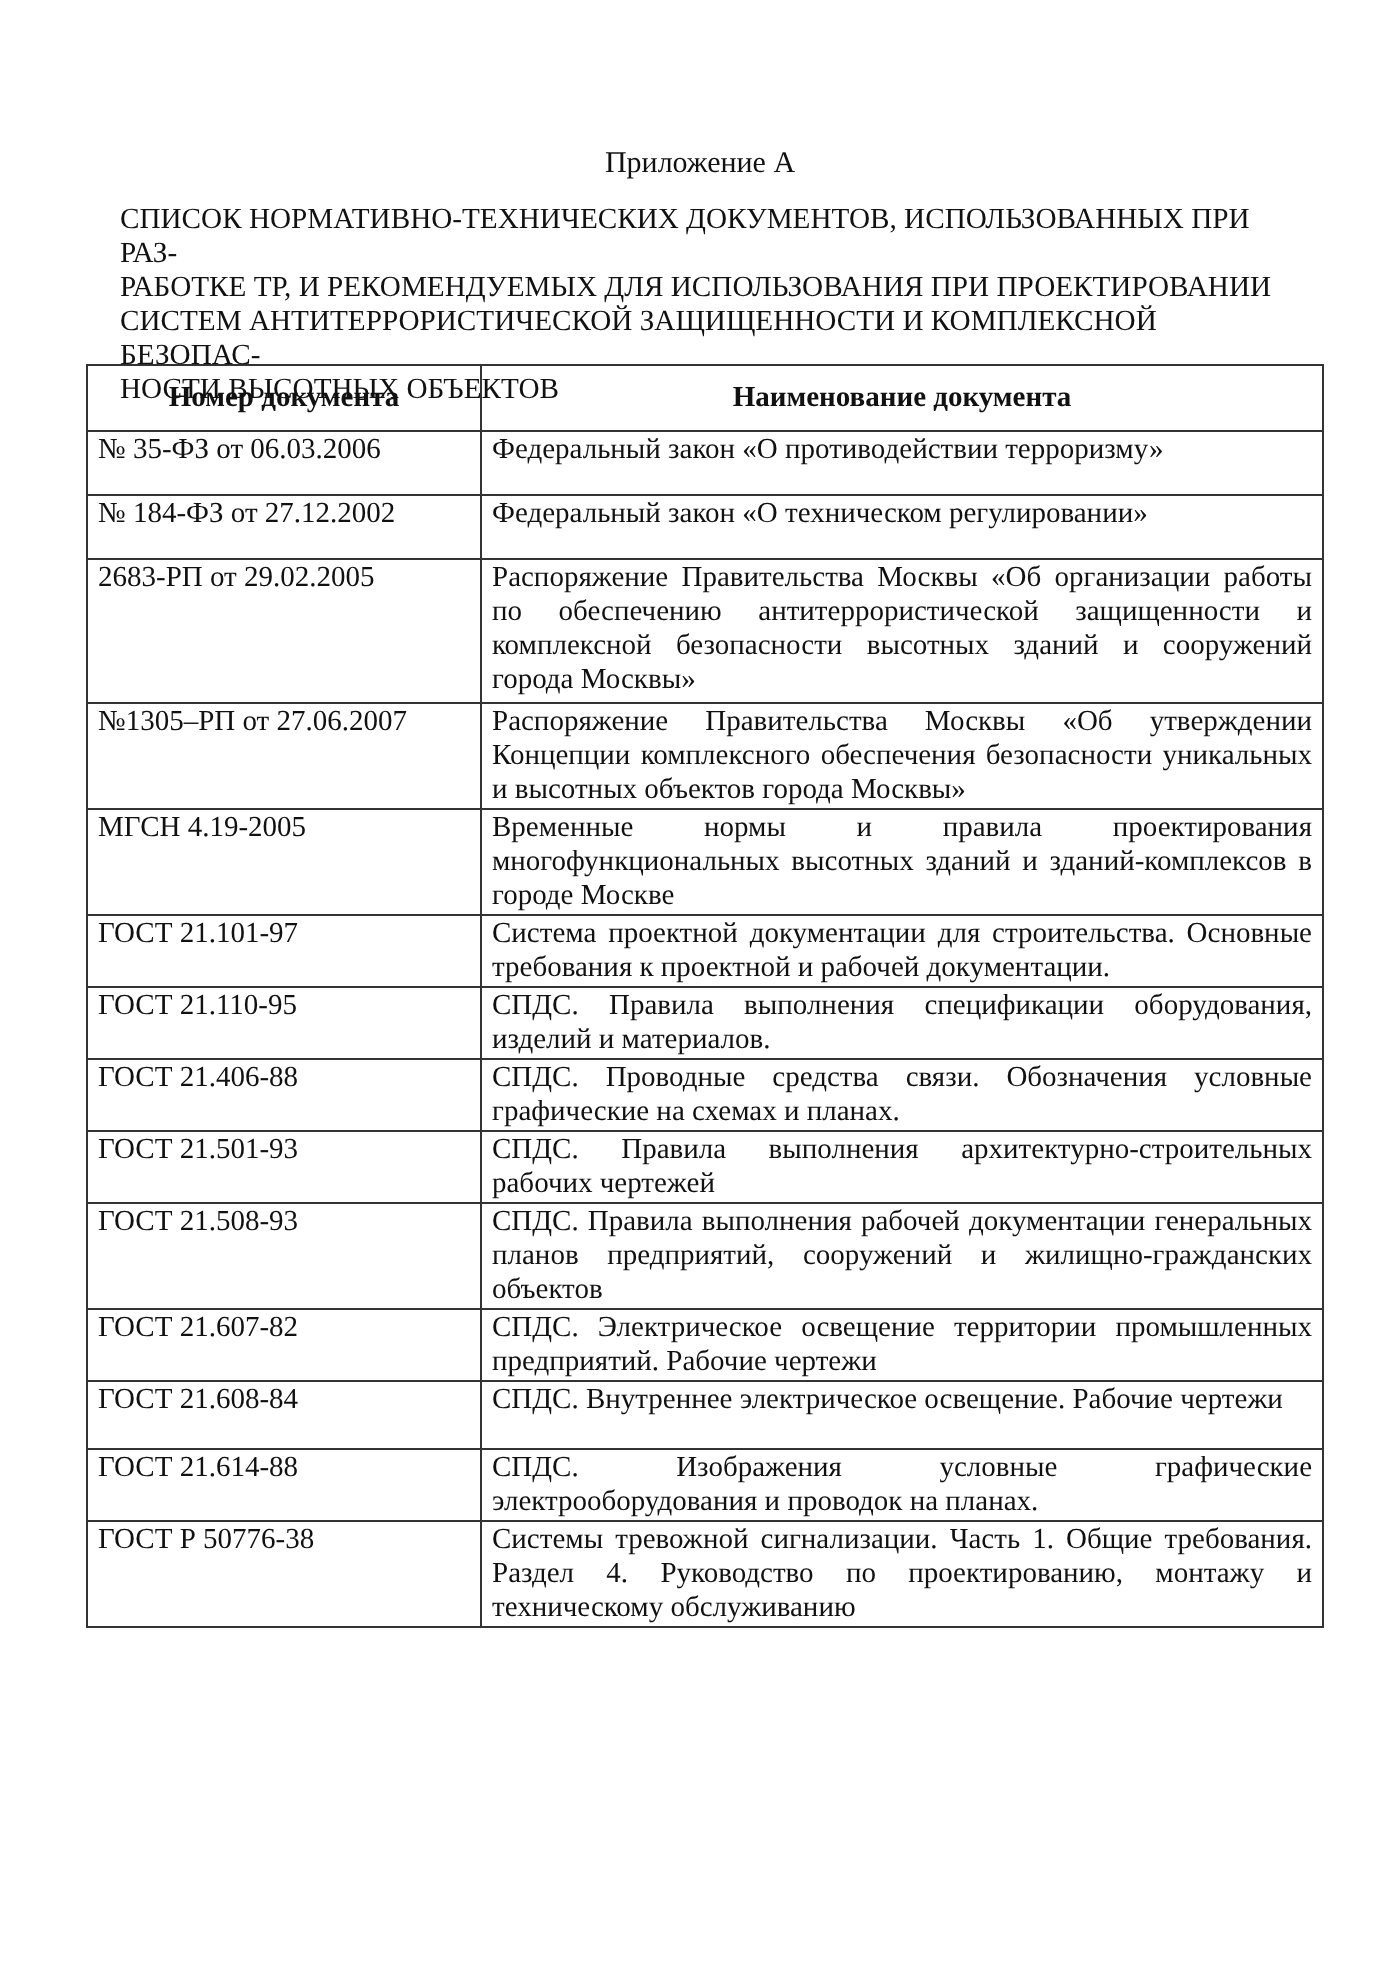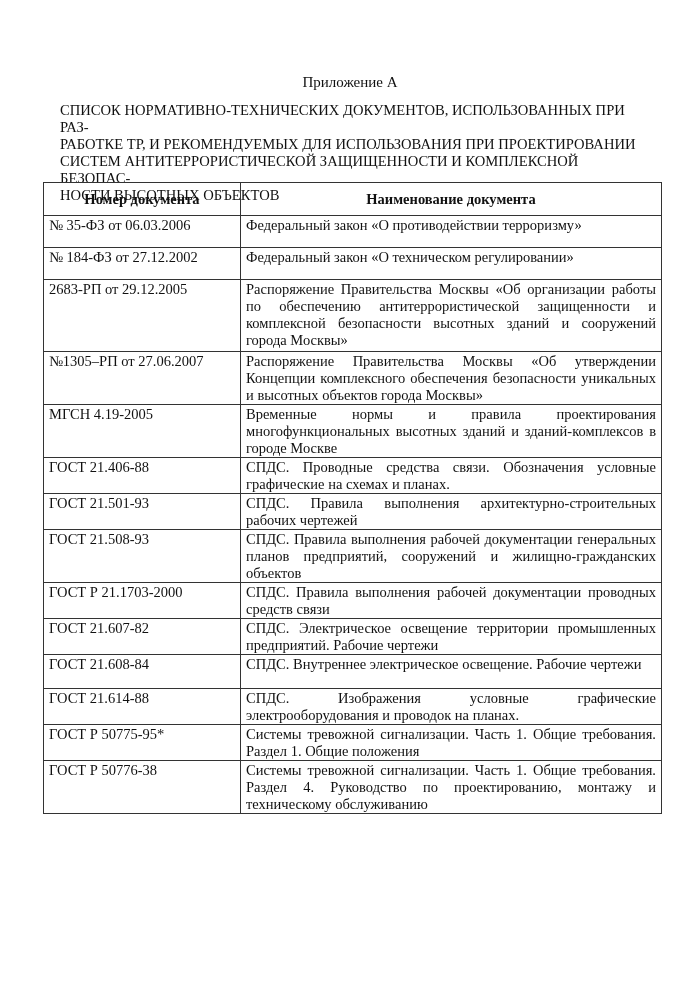--- a/index.html
+++ b/index.html
@@ -60,61 +60,61 @@
   <tbody id="rows">
       <tr style="height: 32px;">
         <td class="num">№ 35-ФЗ от 06.03.2006</td>
         <td class="name">Федеральный закон «О противодействии терроризму»</td>
       </tr>
       <tr style="height: 32px;">
         <td class="num">№ 184-ФЗ от 27.12.2002</td>
         <td class="name">Федеральный закон «О техническом регулировании»</td>
       </tr>
       <tr style="height: 72px;">
-        <td class="num">2683-РП от 29.12.2005</td>
+        <td class="num">2683-РП от 29.02.2005</td>
         <td class="name">Распоряжение Правительства Москвы «Об организации работы по обеспечению антитеррористической защищенности и комплексной безопасности высотных зданий и сооружений города Москвы»</td>
       </tr>
       <tr style="height: 51px;">
         <td class="num">№1305–РП от 27.06.2007</td>
         <td class="name">Распоряжение Правительства Москвы «Об утверждении Концепции комплексного обеспечения безопасности уникальных и высотных объектов города Москвы»</td>
       </tr>
       <tr style="height: 53px;">
         <td class="num">МГСН 4.19-2005</td>
         <td class="name">Временные нормы и правила проектирования многофункциональных высотных зданий и зданий-комплексов в городе Москве</td>
+      </tr>
+      <tr style="height: 34px;">
+        <td class="num">ГОСТ 21.101-97</td>
+        <td class="name">Система проектной документации для строительства. Основные требования к проектной и рабочей документации.</td>
+      </tr>
+      <tr style="height: 36px;">
+        <td class="num">ГОСТ 21.110-95</td>
+        <td class="name">СПДС. Правила выполнения спецификации оборудования, изделий и материалов.</td>
       </tr>
       <tr style="height: 33px;">
         <td class="num">ГОСТ 21.406-88</td>
         <td class="name">СПДС. Проводные средства связи. Обозначения условные графические на схемах и планах.</td>
       </tr>
       <tr style="height: 34px;">
         <td class="num">ГОСТ 21.501-93</td>
         <td class="name">СПДС. Правила выполнения архитектурно-строительных рабочих чертежей</td>
       </tr>
       <tr style="height: 53px; margin-left: 12px;">
         <td class="num">ГОСТ 21.508-93</td>
         <td class="name">СПДС. Правила выполнения рабочей документации генеральных планов предприятий, сооружений и жилищно-гражданских объектов</td>
       </tr>
       <tr style="height: 34px;">
-        <td class="num">ГОСТ Р 21.1703-2000</td>
-        <td class="name">СПДС. Правила выполнения рабочей документации проводных средств связи</td>
-      </tr>
-      <tr style="height: 34px;">
         <td class="num">ГОСТ 21.607-82</td>
         <td class="name">СПДС. Электрическое освещение территории промышленных предприятий. Рабочие чертежи</td>
       </tr>
       <tr style="height: 34px;">
         <td class="num">ГОСТ 21.608-84</td>
         <td class="name">СПДС. Внутреннее электрическое освещение. Рабочие чертежи</td>
       </tr>
       <tr style="height: 34px;">
         <td class="num">ГОСТ 21.614-88</td>
         <td class="name">СПДС. Изображения условные графические электрооборудования и проводок на планах.</td>
       </tr>
-      <tr style="height: 34px;">
-        <td class="num">ГОСТ Р 50775-95*</td>
-        <td class="name">Системы тревожной сигнализации. Часть 1. Общие требования. Раздел 1. Общие положения</td>
-      </tr>
       <tr style="height: 52px;">
         <td class="num">ГОСТ Р 50776-38</td>
         <td class="name">Системы тревожной сигнализации. Часть 1. Общие требования. Раздел 4. Руководство по проектированию, монтажу и техническому обслуживанию</td>
       </tr>
     </tbody>
 </table>
 
 </body></html>

